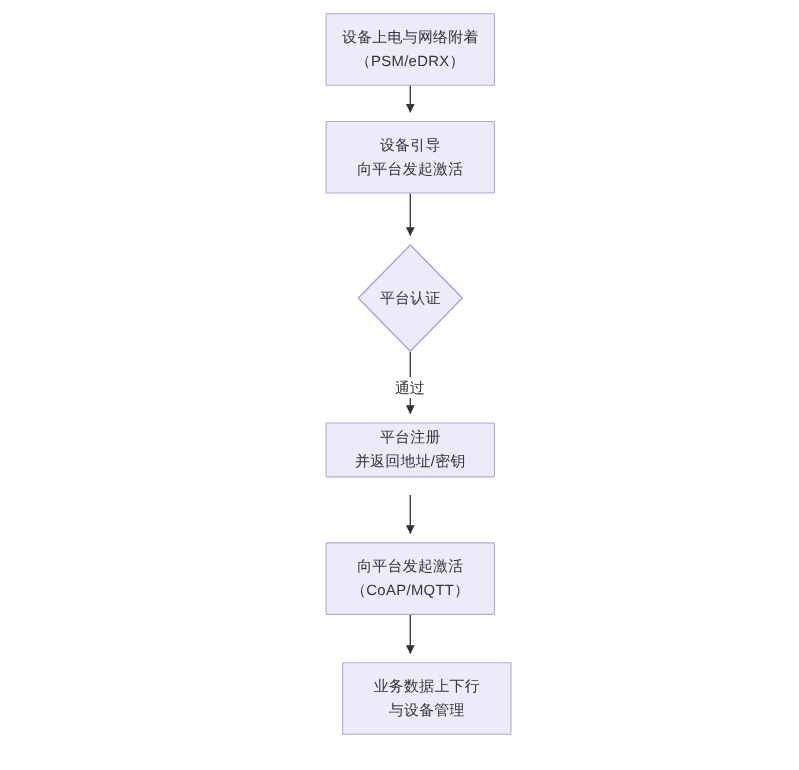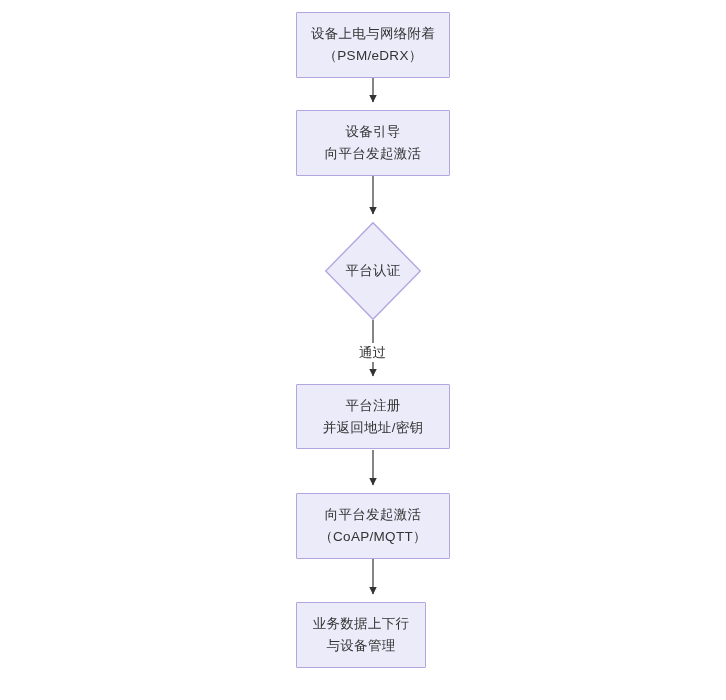--- a/index.html
+++ b/index.html
@@ -130,31 +130,31 @@
 向平台发起激活</span>
     </div>
 
     <div class="node node-decision" id="node-n3" style="left: 325px; top: 222px; width: 96px; height: 98px; justify-content: center;">
       <svg class="diamond-shape" viewBox="0 0 96 98" preserveAspectRatio="none" xmlns="http://www.w3.org/2000/svg">
         <polygon points="48,0.7 95.3,49 48,97.3 0.7,49" fill="#ecebfa" stroke="#b3a6e0" stroke-width="1.4"></polygon>
       </svg>
       <span class="node-label">平台认证</span>
     </div>
 
-    <div class="node node-process" id="node-n4" style="left: 296px; top: 384px; width: 154px; height: 65px;">
+    <div class="node node-process" id="node-n4" style="left: 296px; top: 384px; width: 154px; height: 50px;">
       <span class="node-label">平台注册
 并返回地址/密钥</span>
     </div>
 
     <div class="node node-process" id="node-n5" style="left: 296px; top: 493px; width: 154px; height: 66px;">
       <span class="node-label">向平台发起激活
 （CoAP/MQTT）</span>
     </div>
 
-    <div class="node node-process" id="node-n6" style="left: 296px; top: 602px; width: 130px; height: 66px;">
+    <div class="node node-process" id="node-n6" style="left: 311px; top: 602px; width: 154px; height: 66px;">
       <span class="node-label">业务数据上下行
 与设备管理</span>
     </div>
 
     <div class="edge-label" id="edge-label-e3" style="left: 356px; top: 343px;">通过</div>
 
   </div>
 </div>
 
 </body></html>

